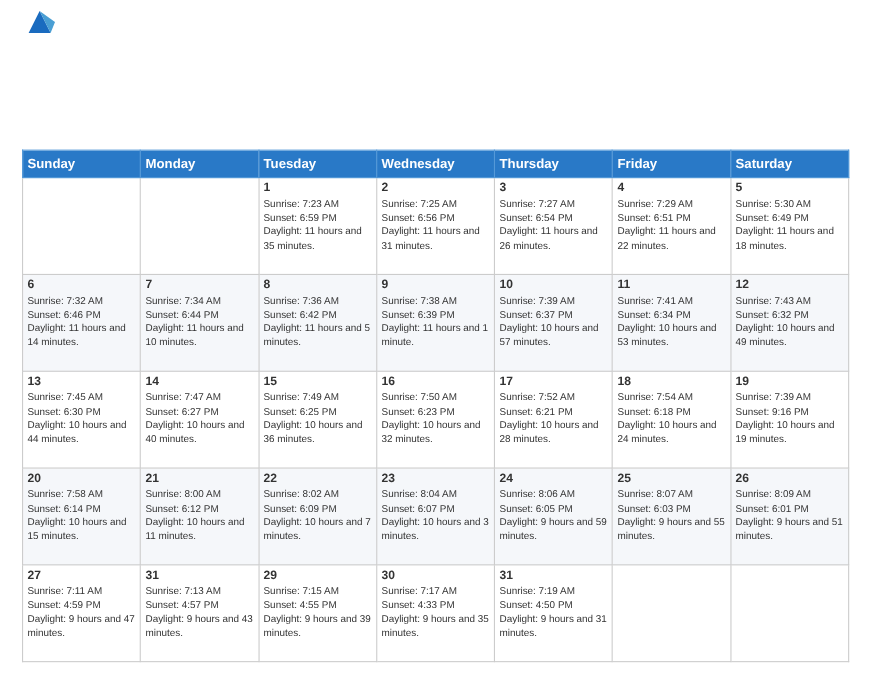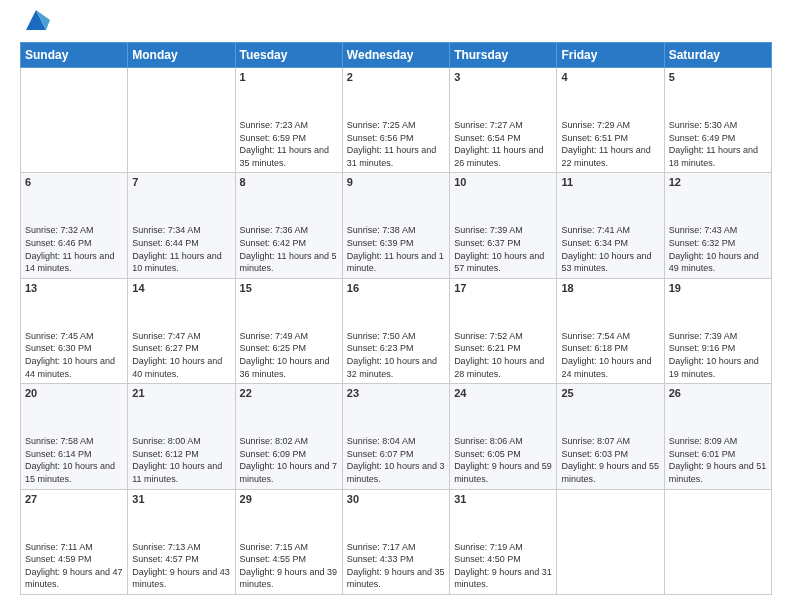--- a/index.html
+++ b/index.html
@@ -9,20 +9,21 @@
       width: 792px;
       height: 612px;
       overflow: hidden;
     }
     .page {
       width: 792px;
       height: 612px;
       padding: 16px 20px 10px 20px;
       display: flex;
       flex-direction: column;
+      justify-content: space-between;
     }
     .header {
       display: flex;
       justify-content: space-between;
       align-items: flex-start;
       margin-bottom: 8px;
     }
     .logo {
       display: flex;
       align-items: center;
@@ -60,21 +61,20 @@
       font-size: 11px;
       font-weight: bold;
       color: #333;
       display: block;
       margin-bottom: 2px;
     }
     .day-info {
       font-size: 9px;
       line-height: 1.4;
       color: #333;
-      margin-top: 36px;
     }
     .empty-cell {
       background: #fff !important;
     }
   </style>
 </head>
 <body>
 
 <div class="page">
   <div class="header">

